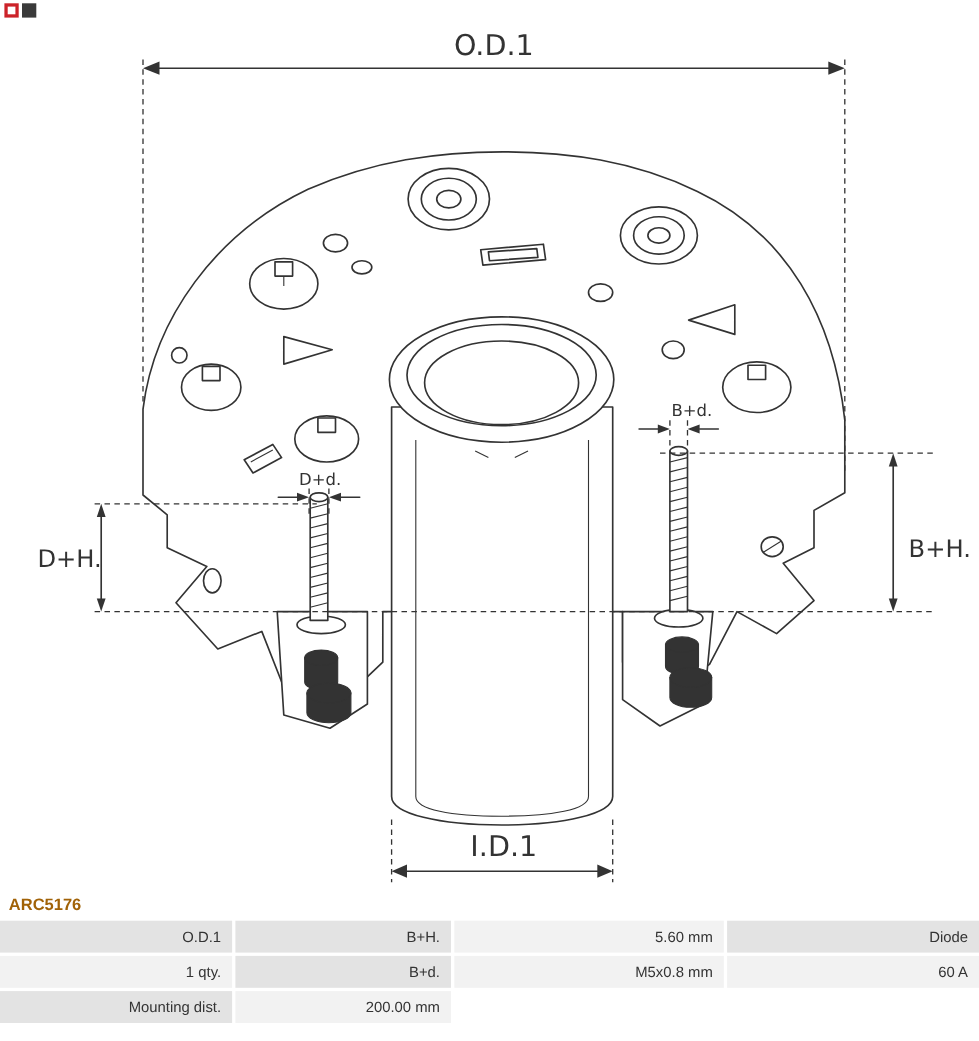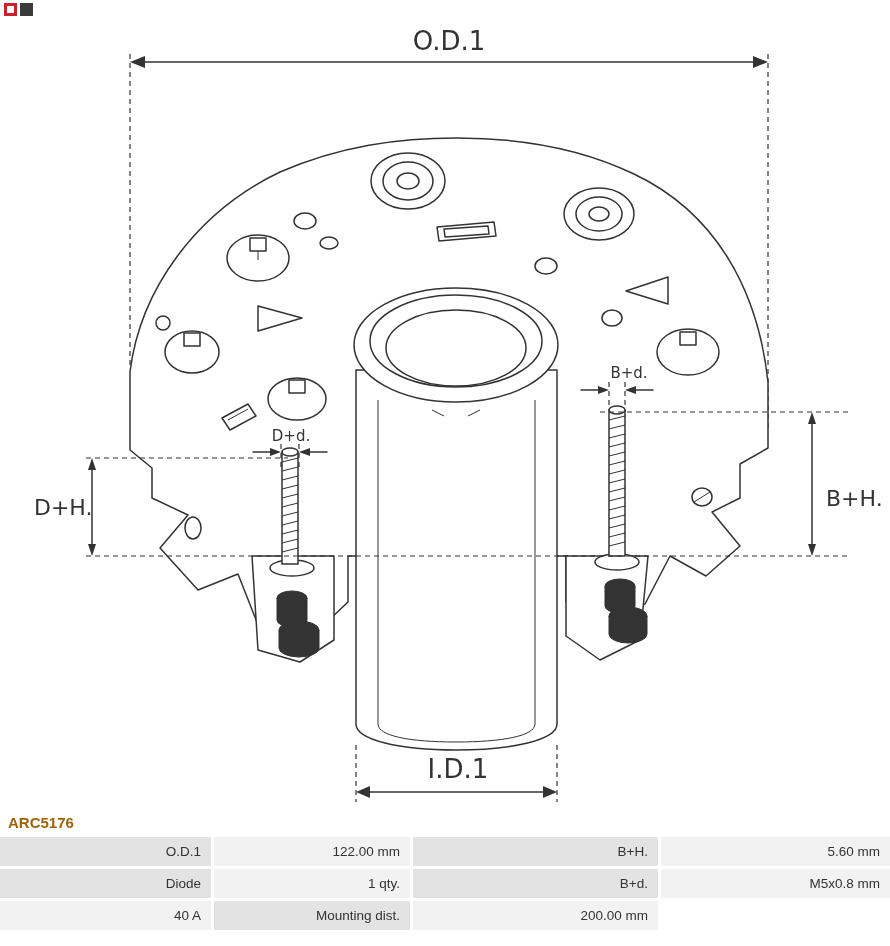--- a/index.html
+++ b/index.html
@@ -217,25 +217,24 @@
     <polygon class="arr" points="356,792 370,786 370,798"></polygon>
     <polygon class="arr" points="557,792 543,786 543,798"></polygon>
     <text class="dim-big" x="458" y="778" text-anchor="middle">I.D.1</text>
   </g>
 </svg>
 
 <div class="part-number">ARC5176</div>
 
 <div class="spec-table">
   <div class="cell label">O.D.1</div>
-  <div class="cell value">122.00 mm</div>
   <div class="cell label">B+H.</div>
   <div class="cell value">5.60 mm</div>
 
   <div class="cell label">Diode</div>
   <div class="cell value">1 qty.</div>
   <div class="cell label">B+d.</div>
   <div class="cell value">M5x0.8 mm</div>
 
-  <div class="cell value">40 A</div>
+  <div class="cell value">60 A</div>
   <div class="cell label">Mounting dist.</div>
   <div class="cell value">200.00 mm</div>
 </div>
 
 </body></html>

